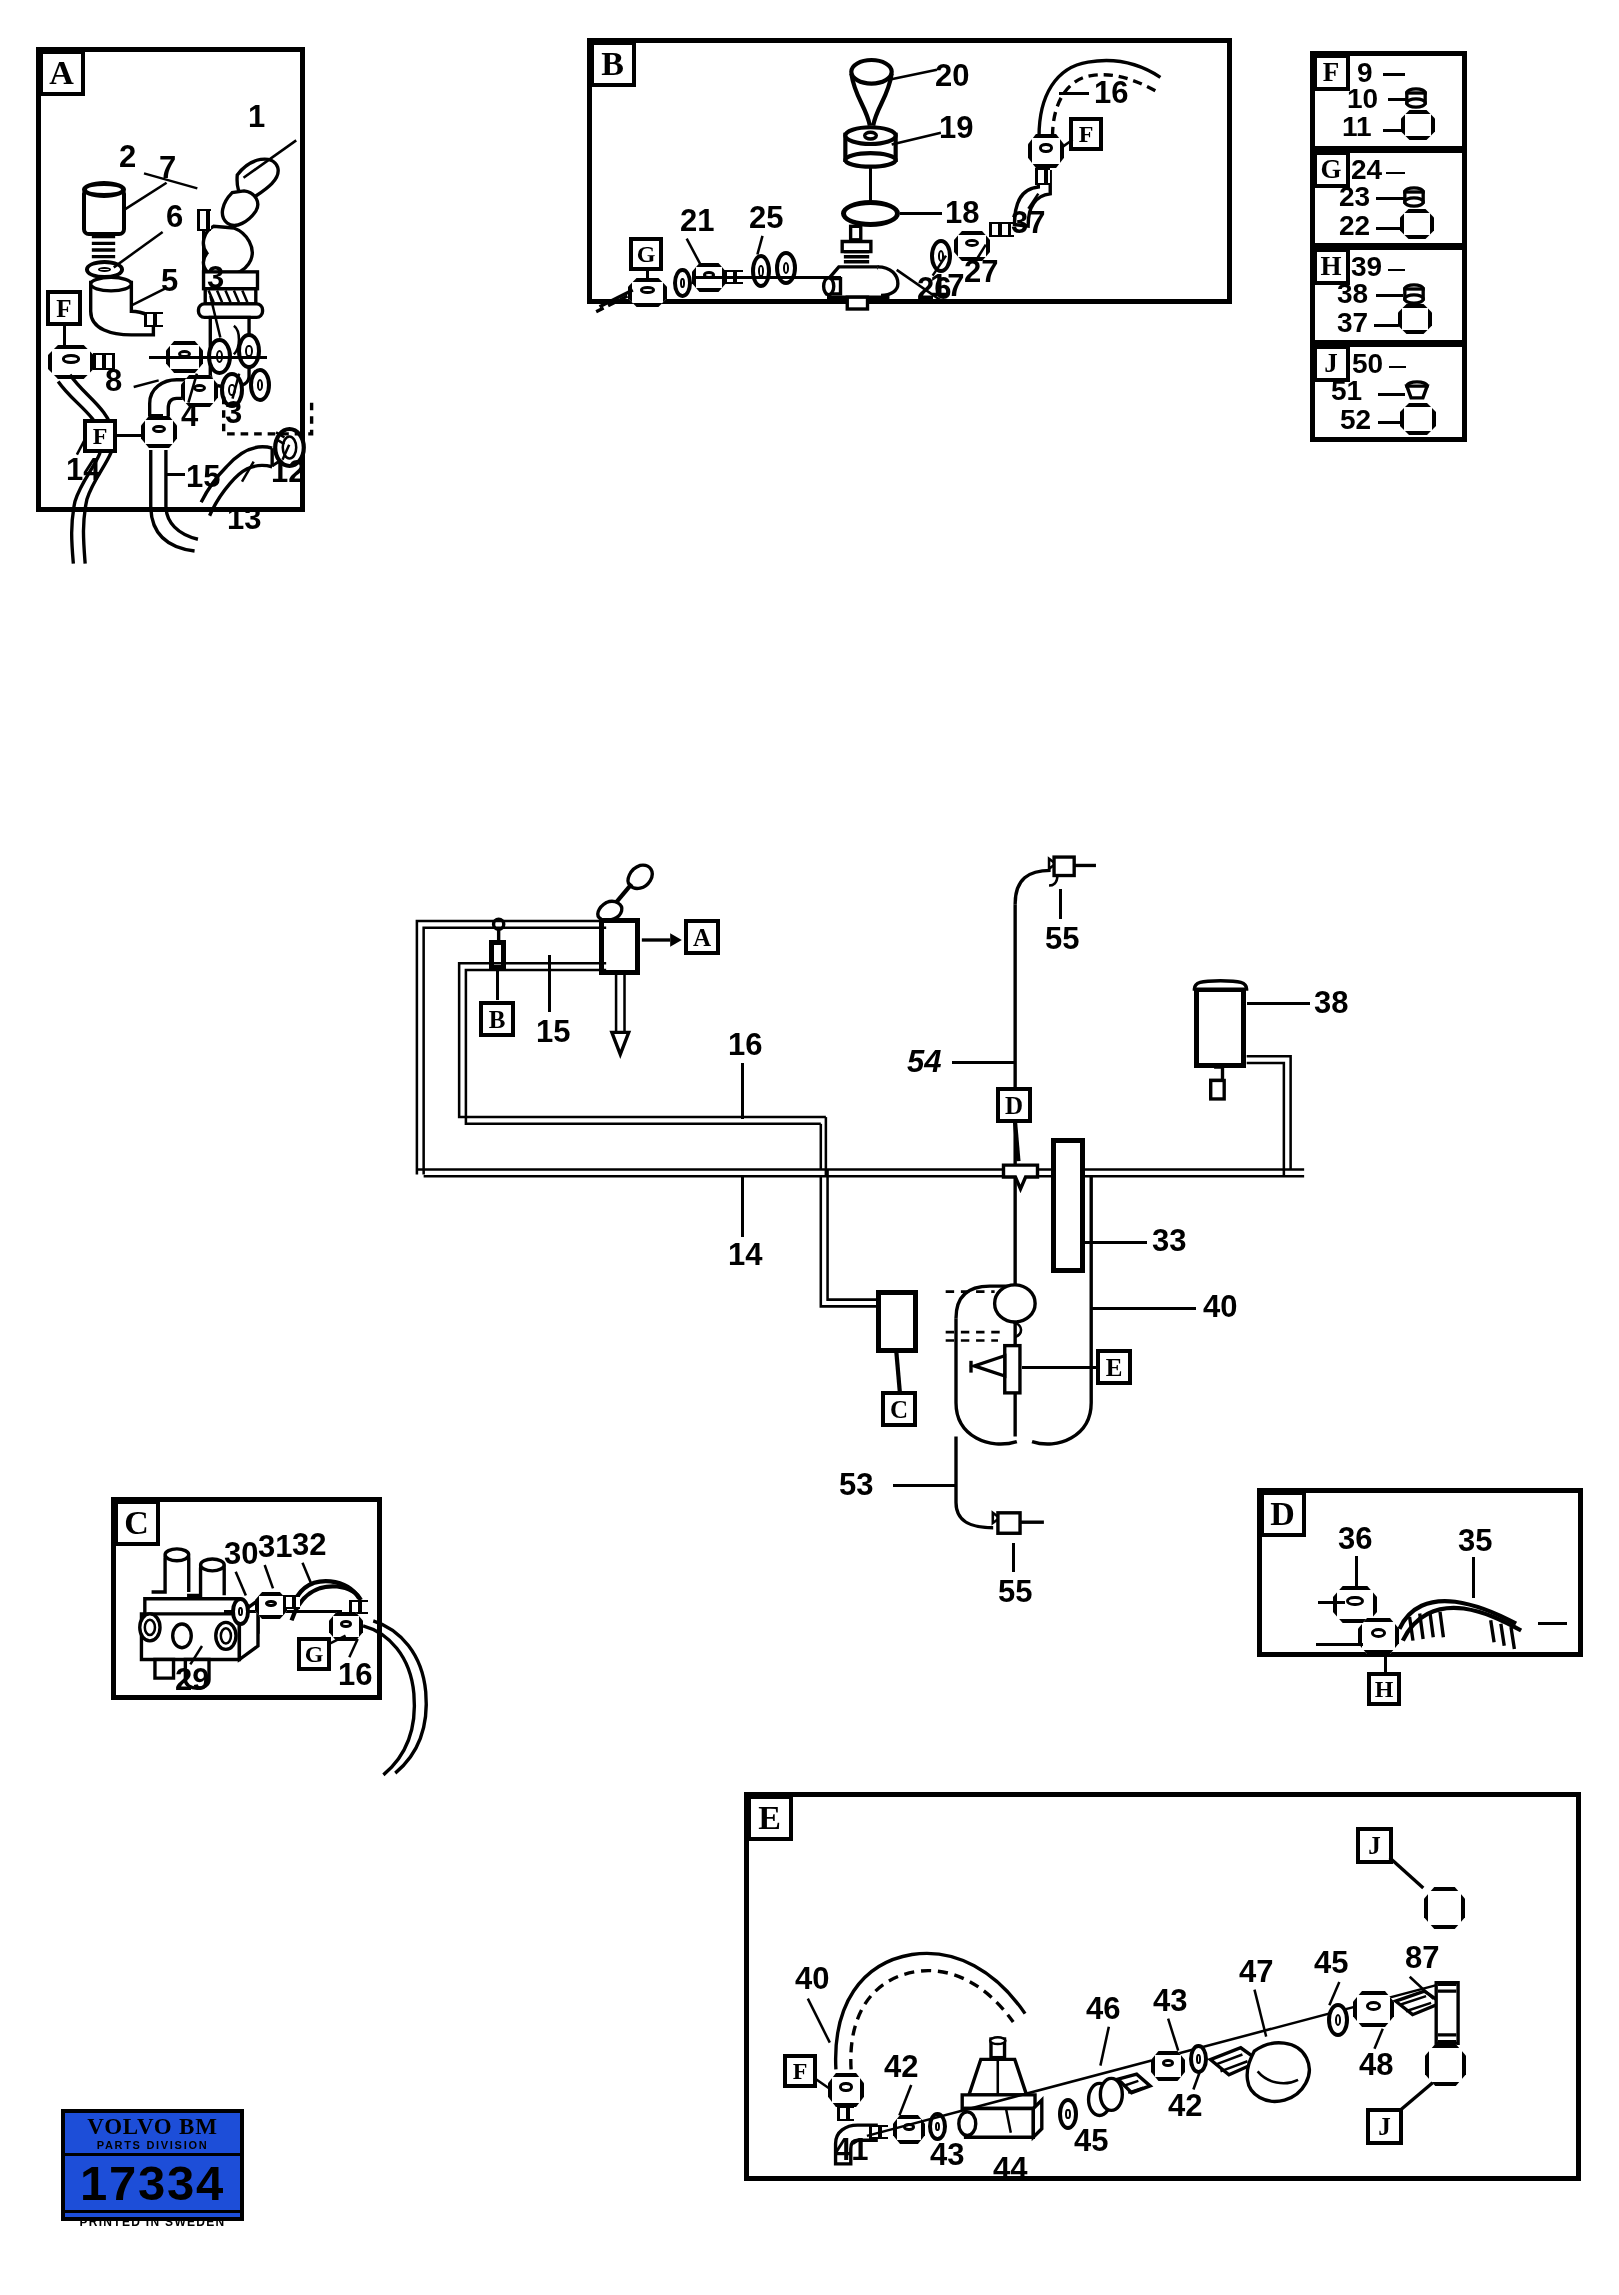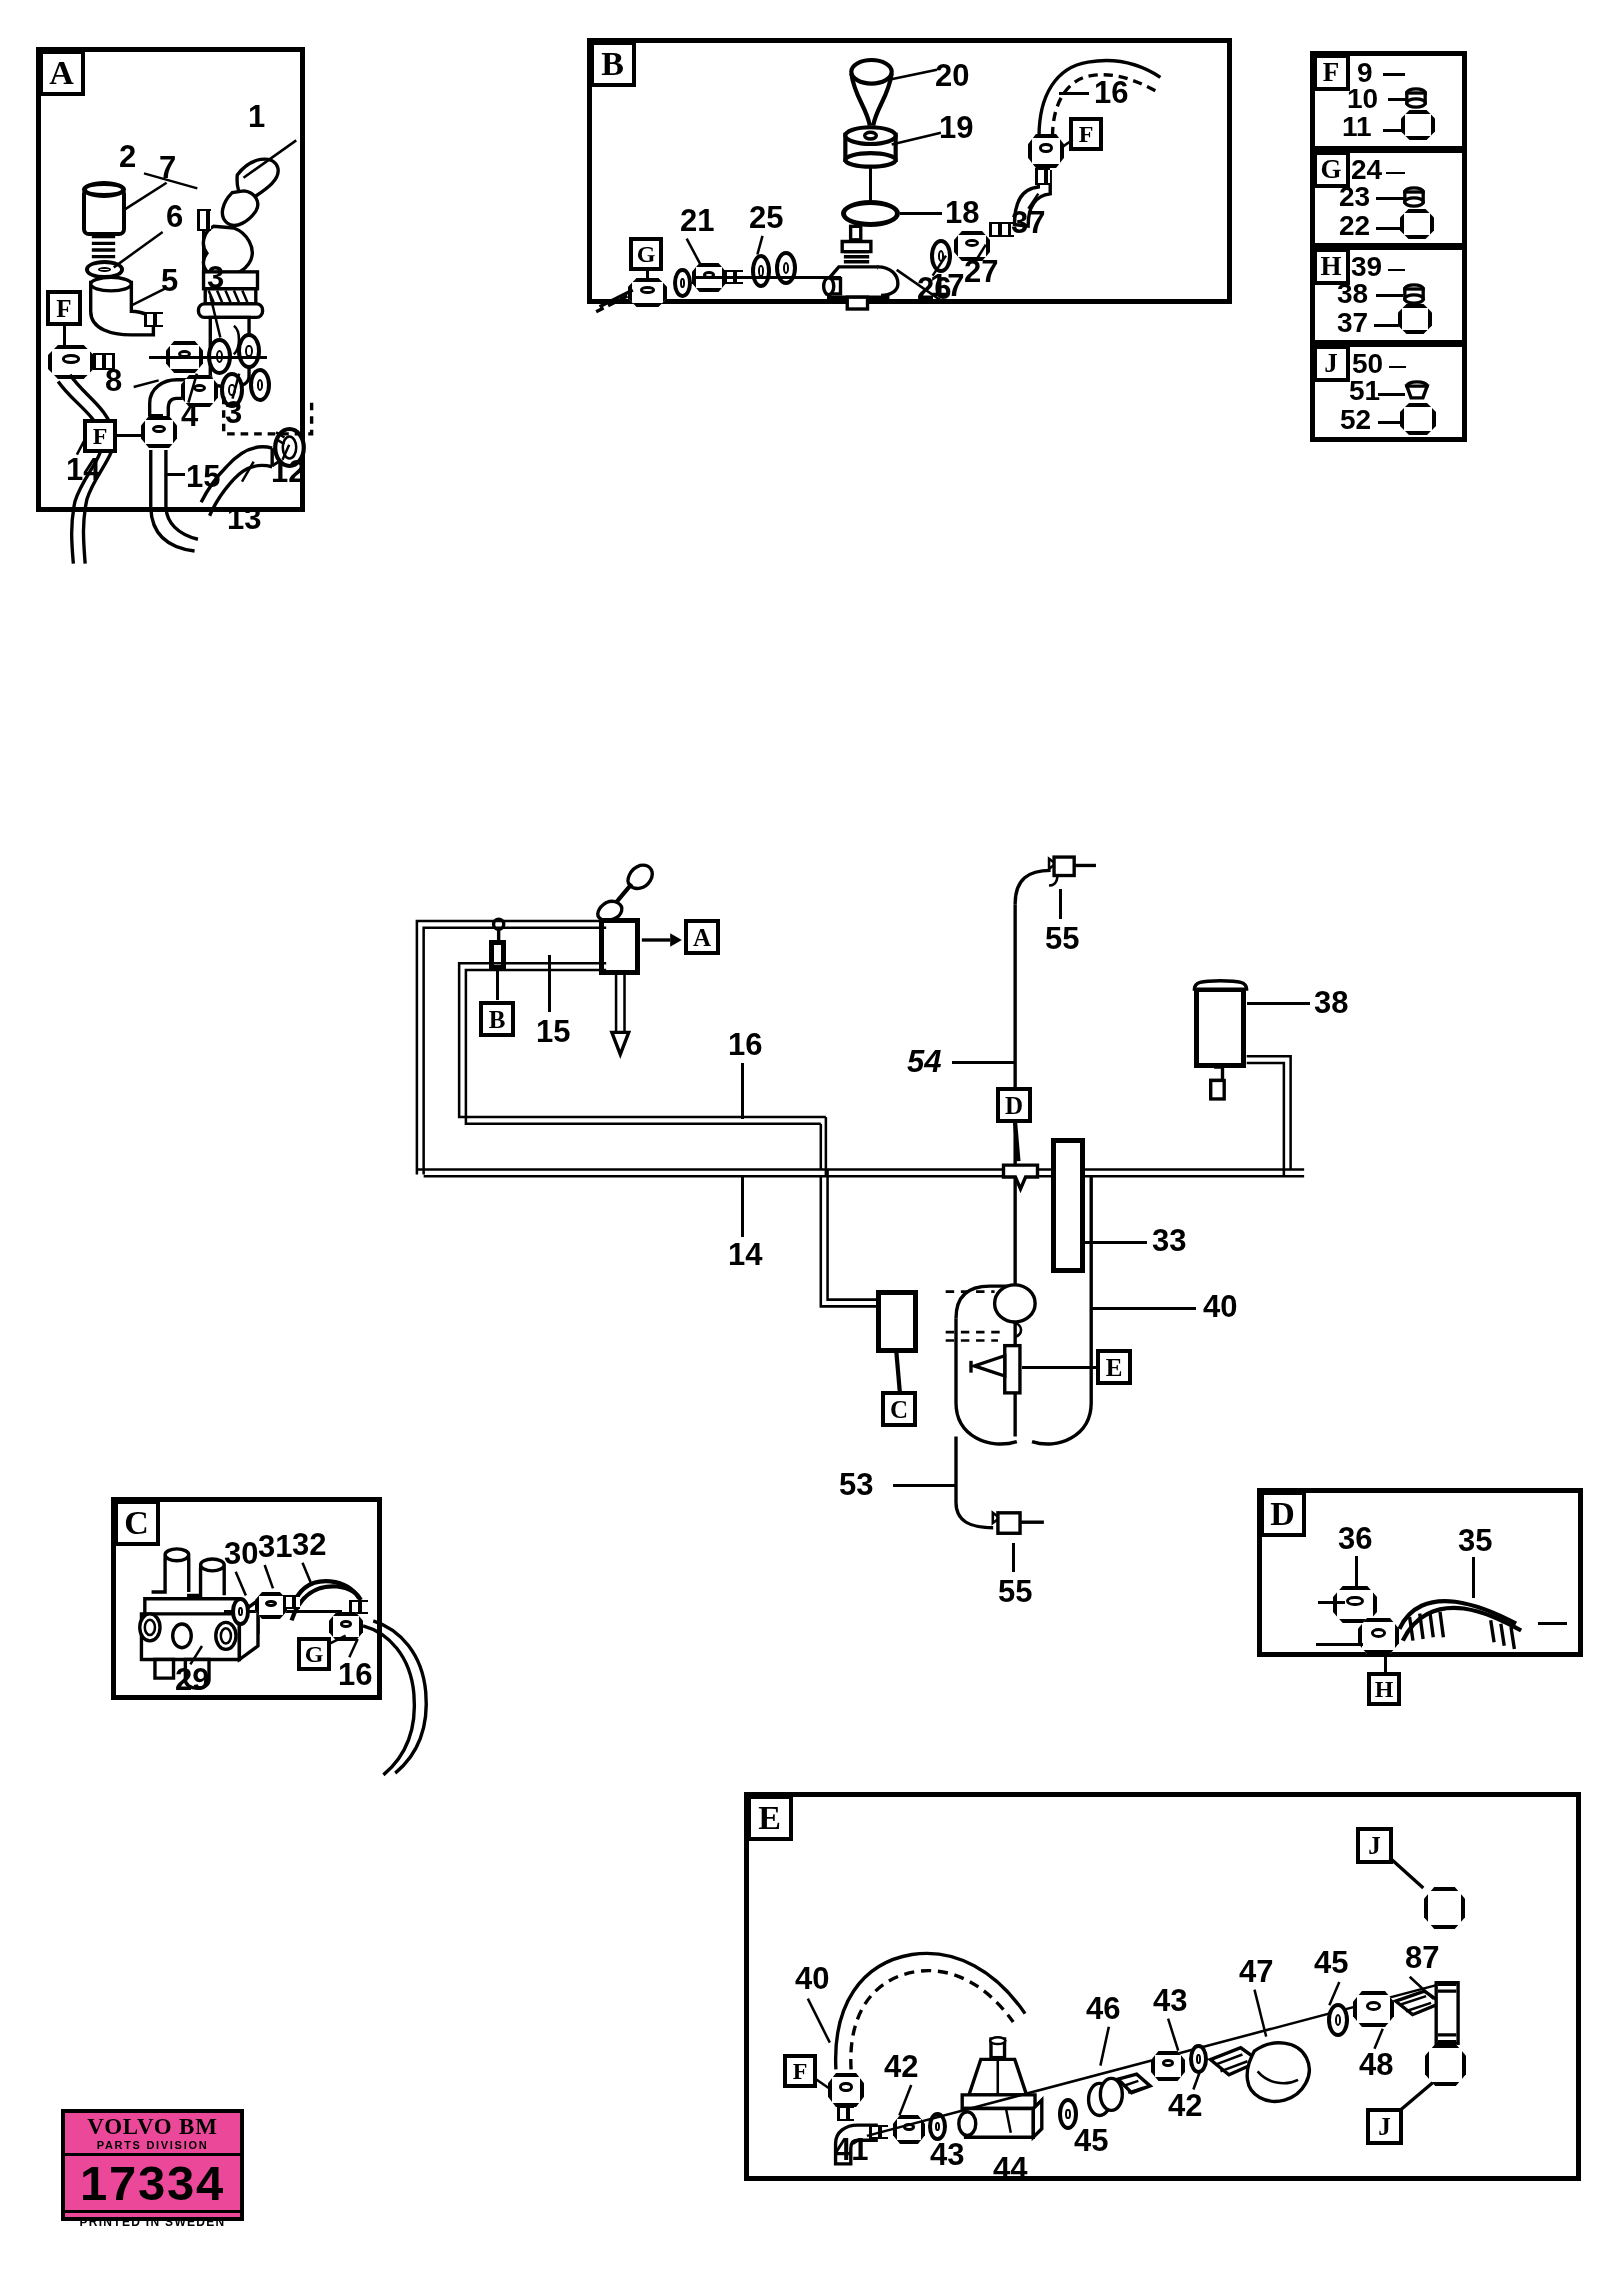--- a/index.html
+++ b/index.html
@@ -36,21 +36,21 @@
   .cyl{position:absolute;border:4.2px solid #000;background:#fff;box-sizing:border-box;border-radius:6.8px;}
   .ring{position:absolute;border:5px solid #000;border-radius:50%;background:#fff;box-sizing:border-box;}
 
   .thread{position:absolute;background:#fff;
     background-image:repeating-linear-gradient(90deg,#000 0 3.4px,#fff 3.4px 9.3px);
     border-top:2.5px solid #000;border-bottom:2.5px solid #000;box-sizing:border-box;}
 
   .blk{position:absolute;border:5px solid #000;background:#fff;box-sizing:border-box;}
 
   
-  #logo{position:absolute;border:4.2px solid #000;background:#ec4899;box-sizing:border-box;}
+  #logo{position:absolute;border:4.2px solid #000;background:#1d4ed8;box-sizing:border-box;}
   #logo .l1{border-bottom:3.4px solid #000;text-align:center;padding:1.7px 0 0.8px;}
   #logo .brand{font-family:"Liberation Serif",serif;font-weight:bold;font-size:23px;letter-spacing:0.8px;line-height:1;}
   #logo .sub{font-family:"Liberation Sans",sans-serif;font-weight:bold;font-size:11px;letter-spacing:1.7px;line-height:1.3;}
   #logo .code{text-align:center;font-family:"Liberation Sans",sans-serif;font-weight:bold;
        font-size:49px;letter-spacing:1.7px;padding:3.4px 0 1.7px;line-height:1;}
   #logo .foot{border-top:3.4px solid #000;text-align:center;font-family:"Liberation Sans",sans-serif;
        font-weight:bold;font-size:12px;letter-spacing:1.3px;padding:1.7px 0;line-height:1.2;}
 
   svg{position:absolute;overflow:visible;}
 </style>
@@ -364,21 +364,21 @@
   <div class="hexnut" style="left:83px;top:54px;width:34px;height:30px;">
     <div class="bore"></div>
   </div>
 </div>
 
 <div class="panel" style="left:1310px;top:342px;width:157px;height:100px;">
   <div class="keytag" style="left:-2.5px;top:-2.5px;width:37px;height:37px;font-size:27px;">J</div>
   <div class="num sm" style="left:37px;top:3.4px;">50</div>
   <div class="hl" style="left:74px;top:18.6px;width:17px;"></div>
   <div class="bolt" style="left:91px;top:1.7px;width:20px;height:32px;"></div>
-  <div class="num sm" style="left:34px;top:30px;">51</div>
+  <div class="num sm" style="left:16px;top:30px;">51</div>
   <div class="hl" style="left:63px;top:46px;width:27px;"></div>
   <svg style="left:90px;top:34px;width:24px;height:22px;" viewBox="0 0 28 26" width="24" height="22">
     <ellipse cx="14" cy="6" rx="12" ry="5" fill="#fff" stroke="#000" stroke-width="4"></ellipse>
     <path d="M2,6 h24 l-5,14 h-14 z" fill="#fff" stroke="#000" stroke-width="4"></path>
   </svg>
   <div class="num sm" style="left:25px;top:59px;">52</div>
   <div class="hl" style="left:63px;top:74px;width:24px;"></div>
   <div class="hexnut" style="left:85px;top:56px;width:36px;height:32px;">
     <div class="bore"></div>
   </div>

